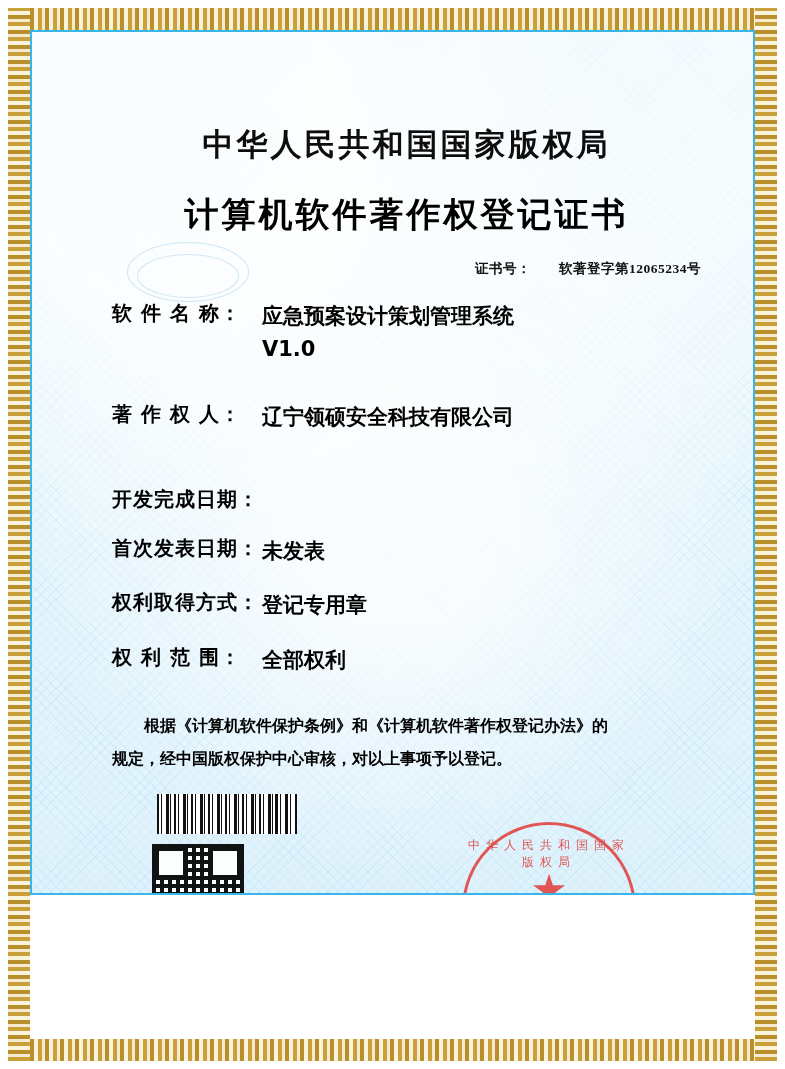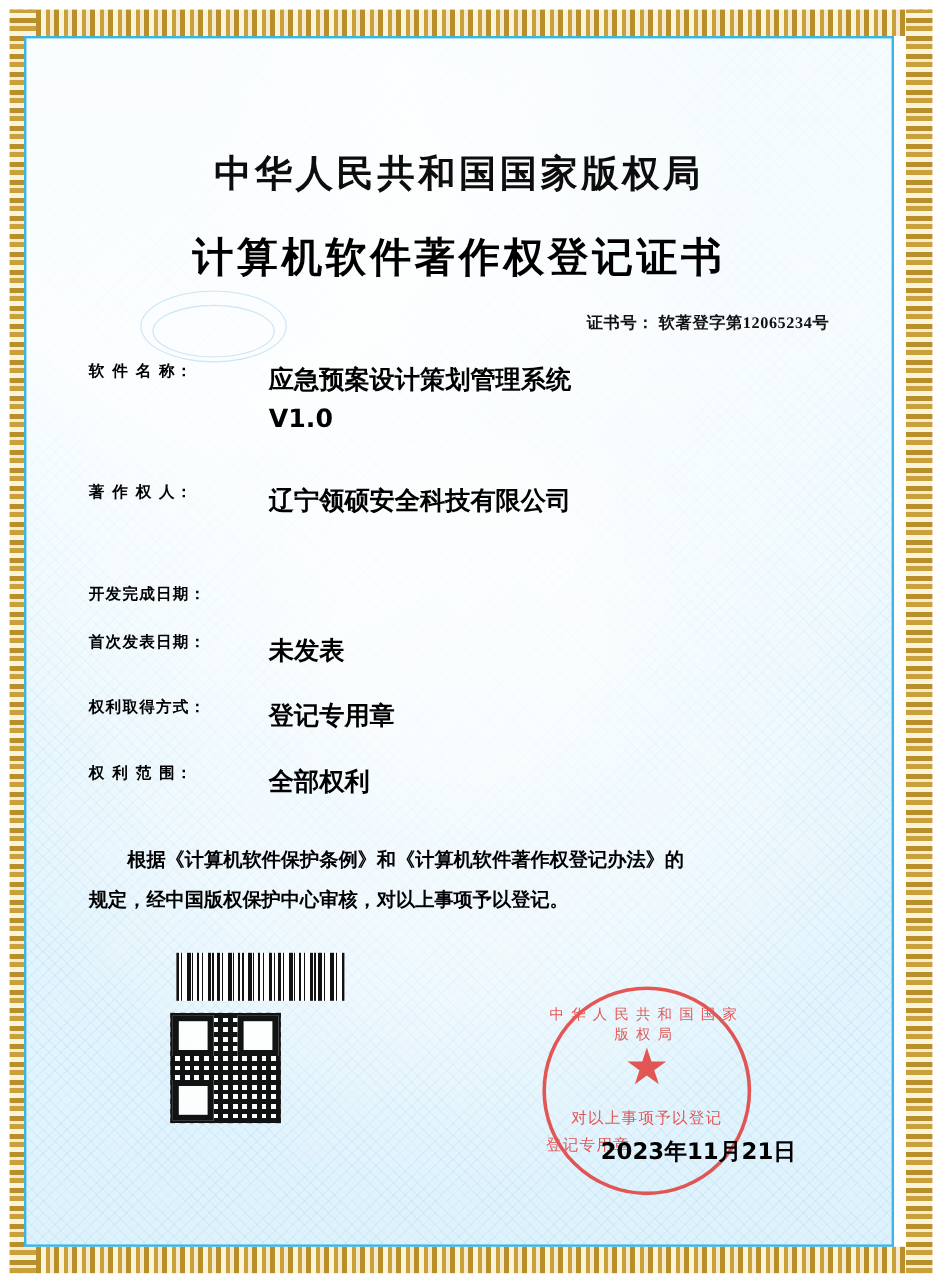--- a/index.html
+++ b/index.html
@@ -39,35 +39,36 @@
         #fbf4dd 11px, #fbf4dd 15px);
   }
   .gb-top    { left: 8px;  top: 8px;    width: 769px; height: 22px; }
   .gb-bottom { left: 8px;  bottom: 8px; width: 769px; height: 22px; }
   .gb-left   { left: 8px;  top: 8px;    width: 22px;  height: 1053px; }
   .gb-right  { right: 8px; top: 8px;    width: 22px;  height: 1053px; }
 
   
   .page {
     position: absolute;
-    left: 20px;
+    left: 30px;
     top: 30px;
     width: 725px;
-    height: 1009px;
+    height: 865px;
     box-sizing: border-box;
     border: 2px solid #38b6e8;
     background-color: #e8f6fd;
     background-image:
       radial-gradient(circle at 20% 12%, rgba(255,255,255,0.85) 0 18%, rgba(255,255,255,0) 45%),
       radial-gradient(circle at 80% 10%, rgba(255,255,255,0.7) 0 16%, rgba(255,255,255,0) 42%),
       radial-gradient(circle at 50% 55%, rgba(255,255,255,0.55) 0 30%, rgba(255,255,255,0) 62%),
       repeating-linear-gradient(45deg, rgba(120,195,230,0.13) 0 1px, rgba(255,255,255,0) 1px 7px),
       repeating-linear-gradient(-45deg, rgba(120,195,230,0.13) 0 1px, rgba(255,255,255,0) 1px 7px),
       linear-gradient(180deg, #ddf1fb 0%, #e9f7fd 40%, #dff2fc 100%);
     overflow: hidden;
+    padding-left: 28px;
   }
 
   
   .watermark {
     position: absolute;
     border-radius: 50%;
     border: 1px solid rgba(120,190,225,0.35);
     pointer-events: none;
   }
   .wm1 { left: 95px; top: 210px; width: 120px; height: 58px; }
@@ -113,38 +114,38 @@
   }
 
   .cert-no {
     margin-top: 22px;
     text-align: right;
     font-size: 13.5px;
     font-weight: bold;
     color: #111;
     letter-spacing: 0.5px;
   }
-  .cert-no .cn-label { margin-right: 4px; font-weight: bold; }
+  .cert-no .cn-label { margin-right: 28px; font-weight: bold; }
 
   .field-block { margin-top: 22px; }
 
   .field {
     display: flex;
     align-items: flex-start;
     margin-bottom: 6px;
     font-size: 16.5px;
     color: #000;
   }
   .field .label {
     width: 150px;
     flex: 0 0 150px;
     font-weight: bold;
     letter-spacing: 1px;
     font-family: "DejaVu Sans", "Liberation Sans", sans-serif;
-    font-size: 13px;
+    font-size: 20px;
   }
   .field .value {
     flex: 1;
     font-weight: bold;
     font-family: "DejaVu Sans", "Liberation Sans", sans-serif;
     font-size: 21px;
     line-height: 1.55;
     white-space: pre-line;
   }
 

